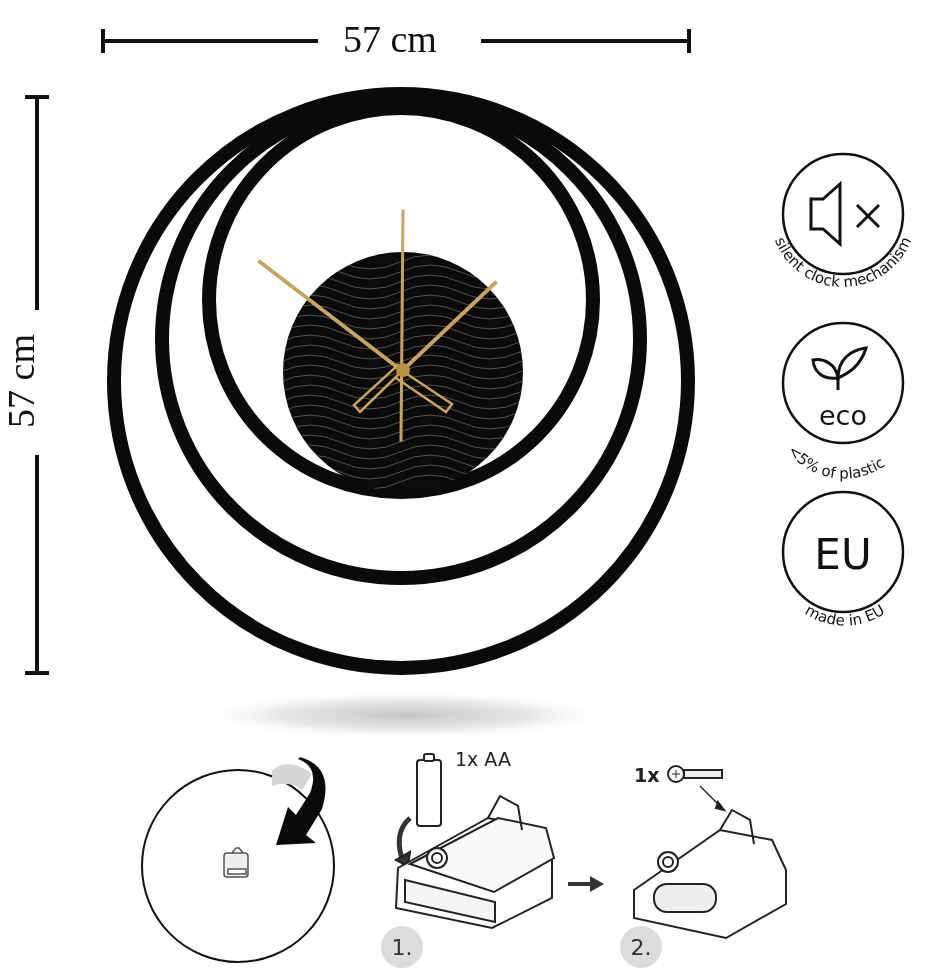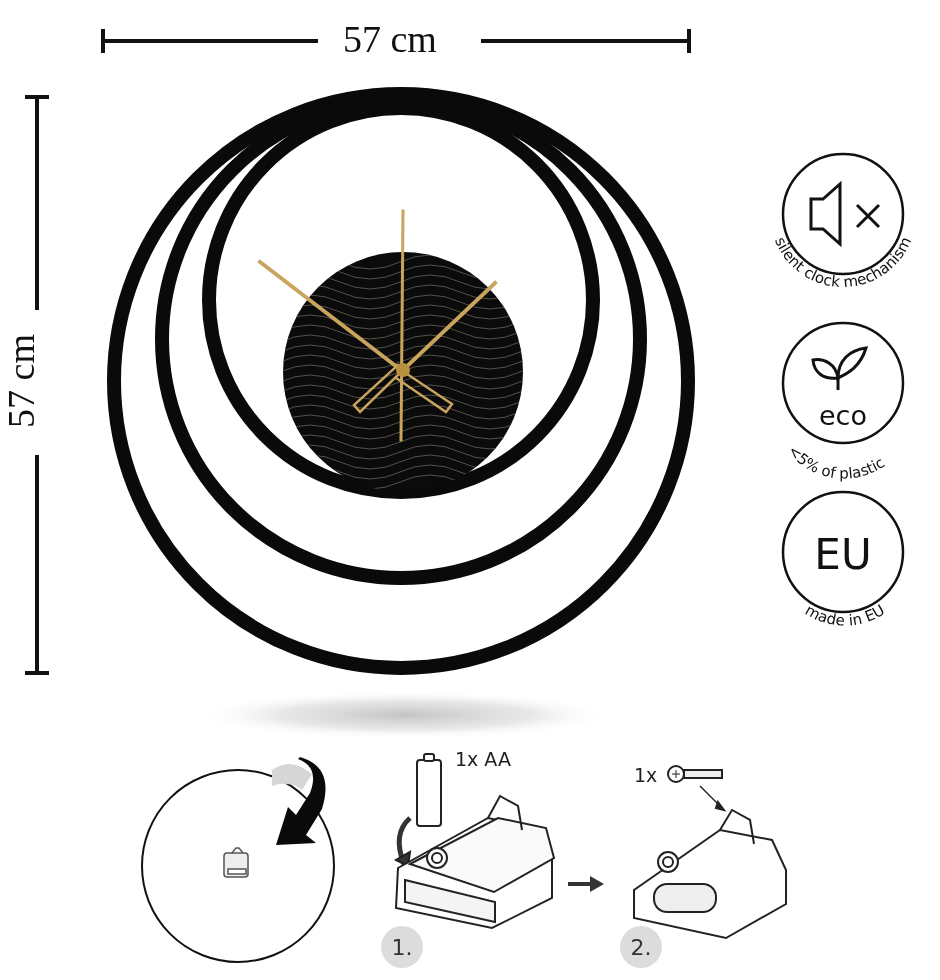--- a/index.html
+++ b/index.html
@@ -158,16 +158,16 @@
     <circle cx="668" cy="862" r="10"></circle>
     <circle cx="668" cy="862" r="5"></circle>
     <rect x="654" y="884" width="62" height="28" rx="13" fill="#eee"></rect>
   </g>
 </svg>
 
 <div class="abs dim-text" style="left:343px; top:20px;">57 cm</div>
 <div class="abs dim-text" style="left:-26px; top:362px; transform:rotate(-90deg); transform-origin:center;">57 cm</div>
 
 <div class="qty" style="left:455px; top:748px;">1x AA</div>
-<div class="qty" style="left:634px; top:764px;">1x</div>
+<div class="qty" style="left:634px; top:764px;font-weight:bold;">1x</div>
 
 <div class="step-num" style="left:381px; top:926px;">1.</div>
 <div class="step-num" style="left:620px; top:926px;">2.</div>
 
 </body></html>

